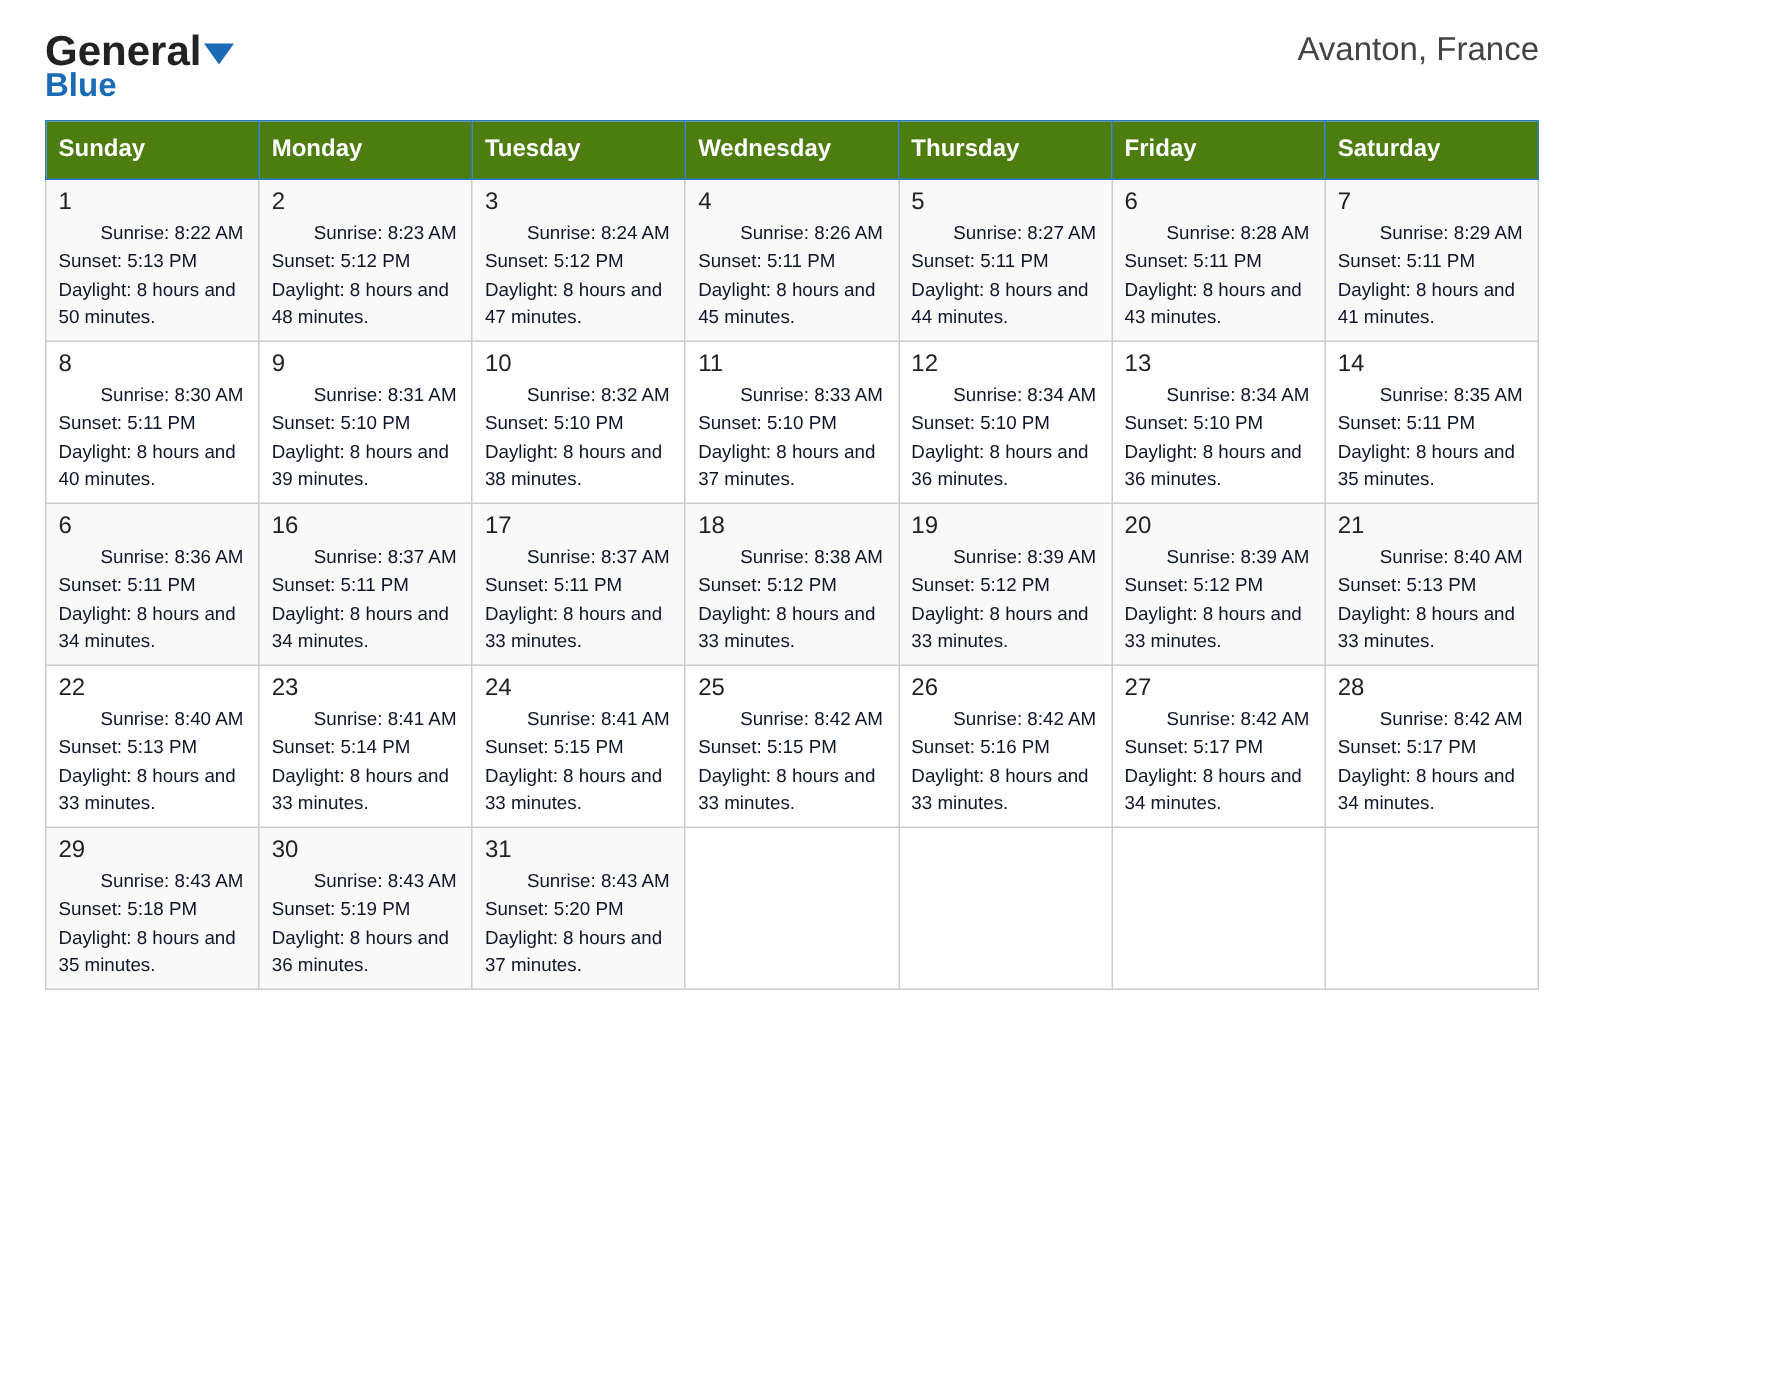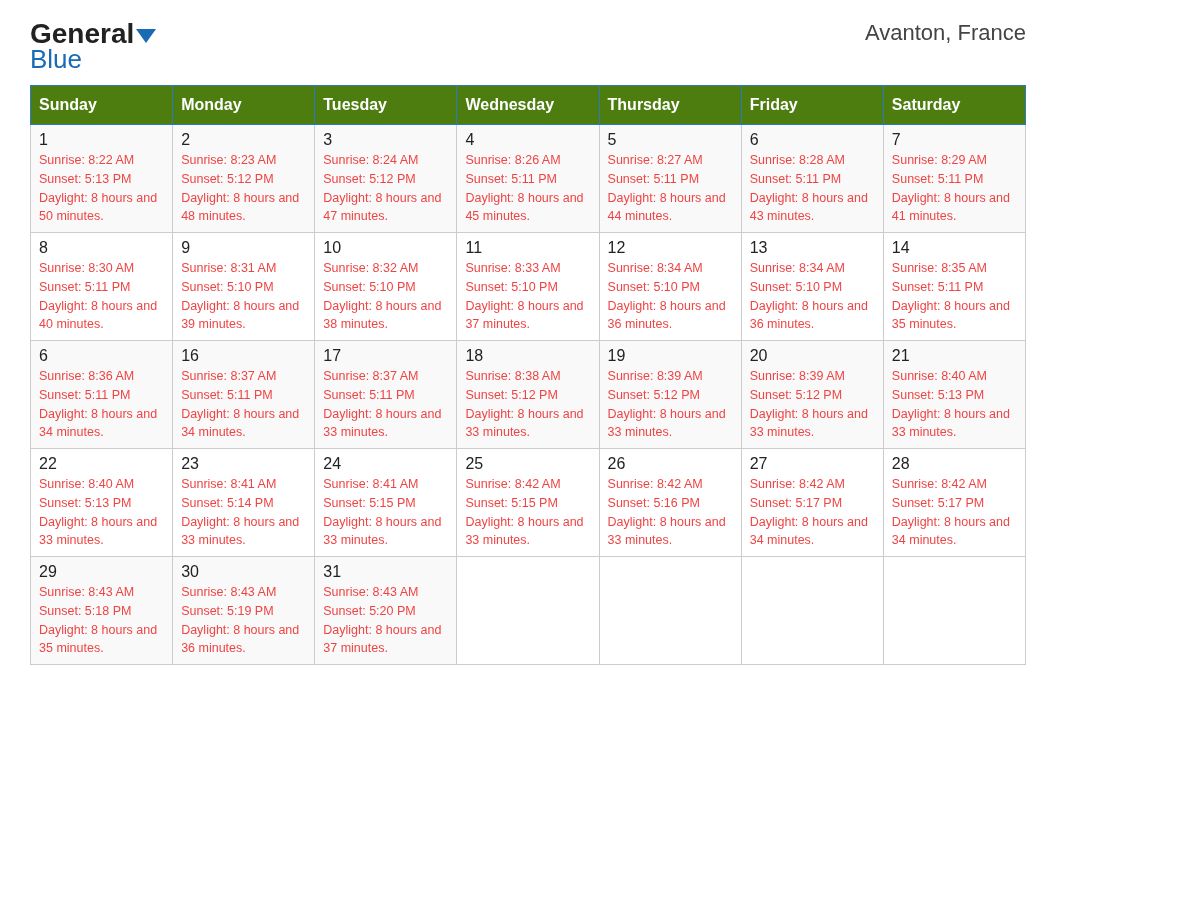--- a/index.html
+++ b/index.html
@@ -35,22 +35,22 @@
       display: inline-block;
       width: 0;
       height: 0;
       border-left: 10px solid transparent;
       border-right: 10px solid transparent;
       border-top: 14px solid #1a6bb5;
       margin-left: 2px;
       vertical-align: middle;
     }
     .logo-sub {
-      font-size: 26px;
-      font-weight: normal;
+      font-size: 22px;
+      font-weight: bold;
       color: #1a6bb5;
       margin-top: -4px;
     }
     .title-block {
       text-align: right;
     }
     .title-block h1 {
       font-size: 52px;
       font-weight: normal;
       color: #222;
@@ -85,21 +85,22 @@
     }
     tbody tr td .day-num {
       font-size: 16px;
       font-weight: normal;
       display: block;
       margin-bottom: 2px;
     }
     tbody tr td .day-info {
       font-size: 12.5px;
       line-height: 1.5;
-      color: #ef4444;
+      color: #0f172a;
+      margin-left: 28px;
     }
     tbody tr:nth-child(odd) td {
       background-color: #f9f9f9;
     }
     tbody tr:nth-child(even) td {
       background-color: #fff;
     }
     .empty-cell {
       background-color: #fff !important;
     }

